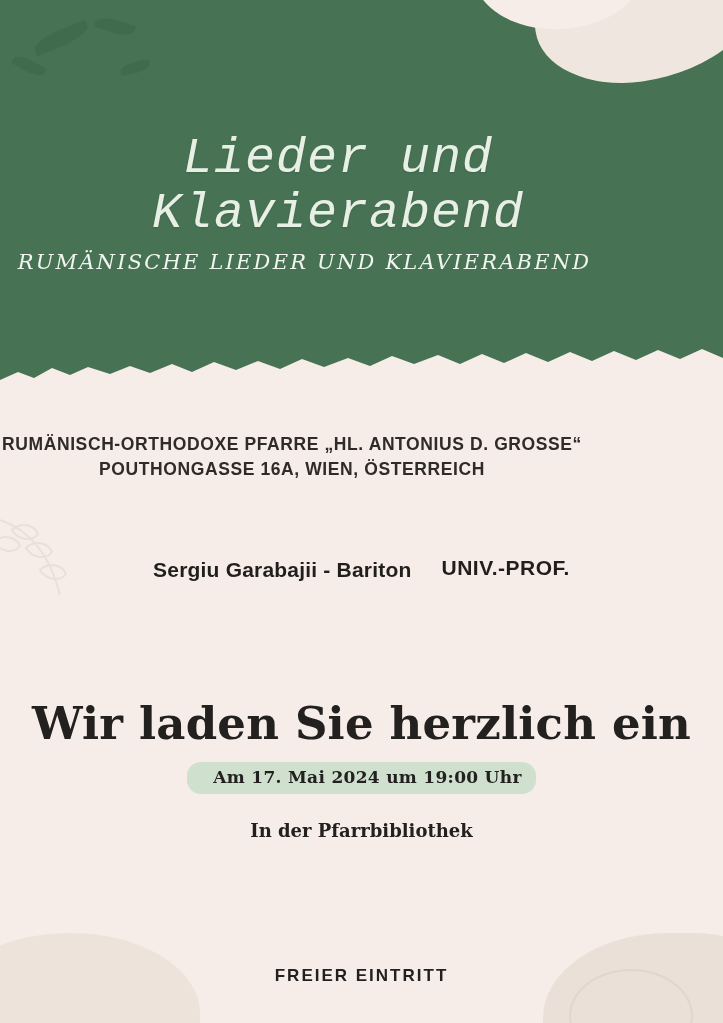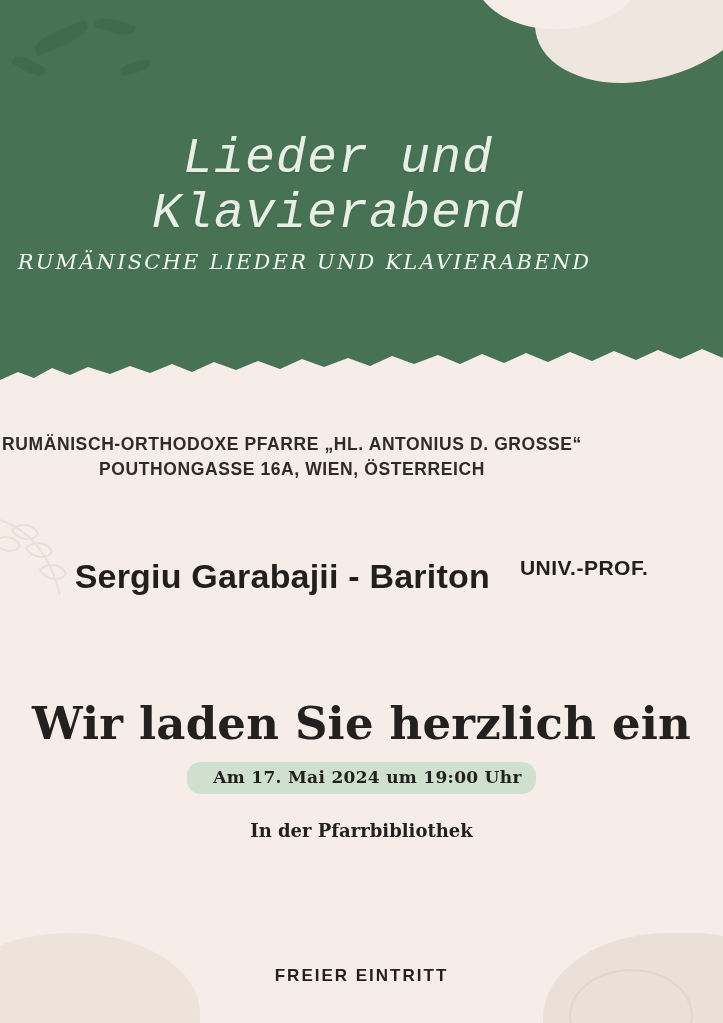--- a/index.html
+++ b/index.html
@@ -128,24 +128,24 @@
   }
   .performer {
     color: #211f1d;
     font-family: "Liberation Sans", sans-serif;
     font-weight: bold;
     text-align: center;
   }
   .performer .role-top {
     font-size: 21px;
     letter-spacing: 0.5px;
-    margin-bottom: 18px;
+    margin-bottom: 4px;
   }
   .performer .pname {
-    font-size: 34px;
+    font-size: 21px;
     letter-spacing: 0.2px;
     white-space: nowrap;
   }
   .performer.left { padding-bottom: 2px; }
 
   
   .invite {
     position: absolute;
     left: 0;
     top: 697px;

